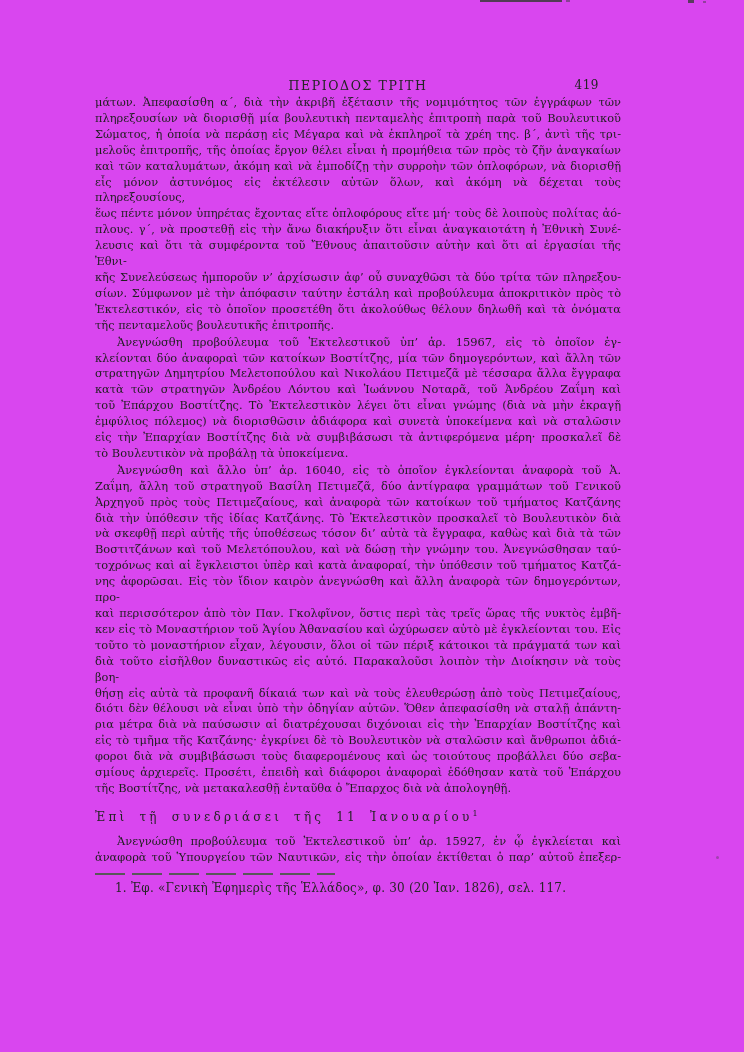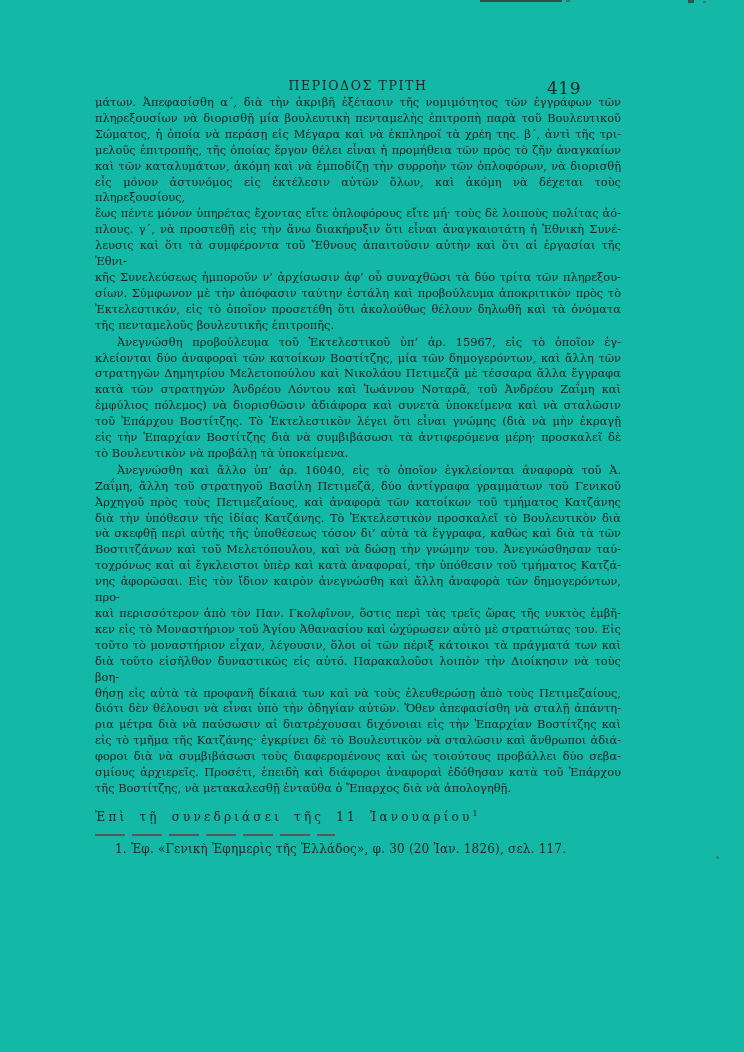--- a/index.html
+++ b/index.html
@@ -1,33 +1,33 @@
 <!DOCTYPE html>
 <html><head>
 <meta charset="utf-8">
 <style>
   html,body{margin:0;padding:0;background:#e9e9e9;}
   .page{
     position:relative;
     width:744px;height:1052px;
-    background:#14b8a6;
+    background:#d946ef;
     font-family:"DejaVu Serif","Liberation Serif",serif;
     color:#1f1f1f;
     overflow:hidden;
     box-sizing:border-box;
   }
   .text-block{position:absolute;left:95px;top:78px;width:526px;}
   .running-head-row{position:relative;height:17px;}
   .running-head{
     display:block;text-align:center;
     font-size:12.5px;letter-spacing:1.6px;color:#242424;
   }
   .folio{
-    position:absolute;right:40px;top:0;
-    font-size:17px;letter-spacing:0.5px;color:#242424;
+    position:absolute;right:22px;top:0;
+    font-size:12px;letter-spacing:0.5px;color:#242424;
   }
   .body-text{font-size:11.4px;line-height:15.9px;}
   .para{margin:0 0 1px 0;}
   .line{
     display:block;
     text-align:justify;
     text-align-last:justify;
     white-space:normal;
   }
   .line.last{text-align-last:left;}
@@ -94,50 +94,54 @@
           <span class="line">σίων. Σύμφωνον μὲ τὴν ἀπόφασιν ταύτην ἐστάλη καὶ προβούλευμα ἀποκριτικὸν πρὸς τὸ</span>
           <span class="line">Ἐκτελεστικόν, εἰς τὸ ὁποῖον προσετέθη ὅτι ἀκολούθως θέλουν δηλωθῆ καὶ τὰ ὀνόματα</span>
           <span class="line last">τῆς πενταμελοῦς βουλευτικῆς ἐπιτροπῆς.</span>
         </div>
 
       <div class="para">
           <span class="line indent">Ἀνεγνώσθη προβούλευμα τοῦ Ἐκτελεστικοῦ ὑπ’ ἀρ. 15967, εἰς τὸ ὁποῖον ἐγ-</span>
           <span class="line">κλείονται δύο ἀναφοραὶ τῶν κατοίκων Βοστίτζης, μία τῶν δημογερόντων, καὶ ἄλλη τῶν</span>
           <span class="line">στρατηγῶν Δημητρίου Μελετοπούλου καὶ Νικολάου Πετιμεζᾶ μὲ τέσσαρα ἄλλα ἔγγραφα</span>
           <span class="line">κατὰ τῶν στρατηγῶν Ἀνδρέου Λόντου καὶ Ἰωάννου Νοταρᾶ, τοῦ Ἀνδρέου Ζαΐμη καὶ</span>
+          <span class="line">τοῦ Ἐπάρχου Βοστίτζης. Τὸ Ἐκτελεστικὸν λέγει ὅτι εἶναι γνώμης (διὰ νὰ μὴν ἐκραγῇ</span>
           <span class="line">ἐμφύλιος πόλεμος) νὰ διορισθῶσιν ἀδιάφορα καὶ συνετὰ ὑποκείμενα καὶ νὰ σταλῶσιν</span>
-          <span class="line">τοῦ Ἐπάρχου Βοστίτζης. Τὸ Ἐκτελεστικὸν λέγει ὅτι εἶναι γνώμης (διὰ νὰ μὴν ἐκραγῇ</span>
           <span class="line">εἰς τὴν Ἐπαρχίαν Βοστίτζης διὰ νὰ συμβιβάσωσι τὰ ἀντιφερόμενα μέρη· προσκαλεῖ δὲ</span>
           <span class="line last">τὸ Βουλευτικὸν νὰ προβάλῃ τὰ ὑποκείμενα.</span>
         </div>
 
       <div class="para">
           <span class="line indent">Ἀνεγνώσθη καὶ ἄλλο ὑπ’ ἀρ. 16040, εἰς τὸ ὁποῖον ἐγκλείονται ἀναφορὰ τοῦ Ἀ.</span>
           <span class="line">Ζαΐμη, ἄλλη τοῦ στρατηγοῦ Βασίλη Πετιμεζᾶ, δύο ἀντίγραφα γραμμάτων τοῦ Γενικοῦ</span>
           <span class="line">Ἀρχηγοῦ πρὸς τοὺς Πετιμεζαίους, καὶ ἀναφορὰ τῶν κατοίκων τοῦ τμήματος Κατζάνης</span>
           <span class="line">διὰ τὴν ὑπόθεσιν τῆς ἰδίας Κατζάνης. Τὸ Ἐκτελεστικὸν προσκαλεῖ τὸ Βουλευτικὸν διὰ</span>
           <span class="line">νὰ σκεφθῇ περὶ αὐτῆς τῆς ὑποθέσεως τόσον δι’ αὐτὰ τὰ ἔγγραφα, καθὼς καὶ διὰ τὰ τῶν</span>
           <span class="line">Βοστιτζάνων καὶ τοῦ Μελετόπουλου, καὶ νὰ δώσῃ τὴν γνώμην του. Ἀνεγνώσθησαν ταύ-</span>
           <span class="line">τοχρόνως καὶ αἱ ἔγκλειστοι ὑπὲρ καὶ κατὰ ἀναφοραί, τὴν ὑπόθεσιν τοῦ τμήματος Κατζά-</span>
           <span class="line">νης ἀφορῶσαι. Εἰς τὸν ἴδιον καιρὸν ἀνεγνώσθη καὶ ἄλλη ἀναφορὰ τῶν δημογερόντων, προ-</span>
           <span class="line">καὶ περισσότερον ἀπὸ τὸν Παν. Γκολφῖνον, ὅστις περὶ τὰς τρεῖς ὥρας τῆς νυκτὸς ἐμβῆ-</span>
-          <span class="line">κεν εἰς τὸ Μοναστήριον τοῦ Ἁγίου Ἀθανασίου καὶ ὠχύρωσεν αὐτὸ μὲ στρατιώτας του. Εἰς</span>
+          <span class="line">κεν εἰς τὸ Μοναστήριον τοῦ Ἁγίου Ἀθανασίου καὶ ὠχύρωσεν αὐτὸ μὲ ἐγκλείονται του. Εἰς</span>
           <span class="line">τοῦτο τὸ μοναστήριον εἶχαν, λέγουσιν, ὅλοι οἱ τῶν πέριξ κάτοικοι τὰ πράγματά των καὶ</span>
           <span class="line">διὰ τοῦτο εἰσῆλθον δυναστικῶς εἰς αὐτό. Παρακαλοῦσι λοιπὸν τὴν Διοίκησιν νὰ τοὺς βοη-</span>
           <span class="line">θήσῃ εἰς αὐτὰ τὰ προφανῆ δίκαιά των καὶ νὰ τοὺς ἐλευθερώσῃ ἀπὸ τοὺς Πετιμεζαίους,</span>
           <span class="line">διότι δὲν θέλουσι νὰ εἶναι ὑπὸ τὴν ὁδηγίαν αὐτῶν. Ὅθεν ἀπεφασίσθη νὰ σταλῇ ἀπάντη-</span>
           <span class="line">ρια μέτρα διὰ νὰ παύσωσιν αἱ διατρέχουσαι διχόνοιαι εἰς τὴν Ἐπαρχίαν Βοστίτζης καὶ</span>
           <span class="line">εἰς τὸ τμῆμα τῆς Κατζάνης· ἐγκρίνει δὲ τὸ Βουλευτικὸν νὰ σταλῶσιν καὶ ἄνθρωποι ἀδιά-</span>
           <span class="line">φοροι διὰ νὰ συμβιβάσωσι τοὺς διαφερομένους καὶ ὡς τοιούτους προβάλλει δύο σεβα-</span>
           <span class="line">σμίους ἀρχιερεῖς. Προσέτι, ἐπειδὴ καὶ διάφοροι ἀναφοραὶ ἐδόθησαν κατὰ τοῦ Ἐπάρχου</span>
           <span class="line last">τῆς Βοστίτζης, νὰ μετακαλεσθῇ ἐνταῦθα ὁ Ἔπαρχος διὰ νὰ ἀπολογηθῇ.</span>
         </div>
 
       <h2 class="session-heading"><span>Ἐπὶ τῇ συνεδριάσει τῆς 11 Ἰανουαρίου</span><sup>1</sup></h2>
 
+      <div class="para justify-last">
+          <span class="line indent">Ἀνεγνώσθη προβούλευμα τοῦ Ἐκτελεστικοῦ ὑπ’ ἀρ. 15927, ἐν ᾧ ἐγκλείεται καὶ</span>
+          <span class="line last">ἀναφορὰ τοῦ Ὑπουργείου τῶν Ναυτικῶν, εἰς τὴν ὁποίαν ἐκτίθεται ὁ παρ’ αὐτοῦ ἐπεξερ-</span>
+        </div>
 
       <hr class="footnote-rule">
 
       <div class="footnote"><span>1.</span> <span>Ἐφ. «Γενικὴ Ἐφημερὶς τῆς Ἑλλάδος», φ. 30 (20 Ἰαν. 1826), σελ. 117.</span></div>
 
     </div>
   </div>
 </div>
 
 </body></html>

